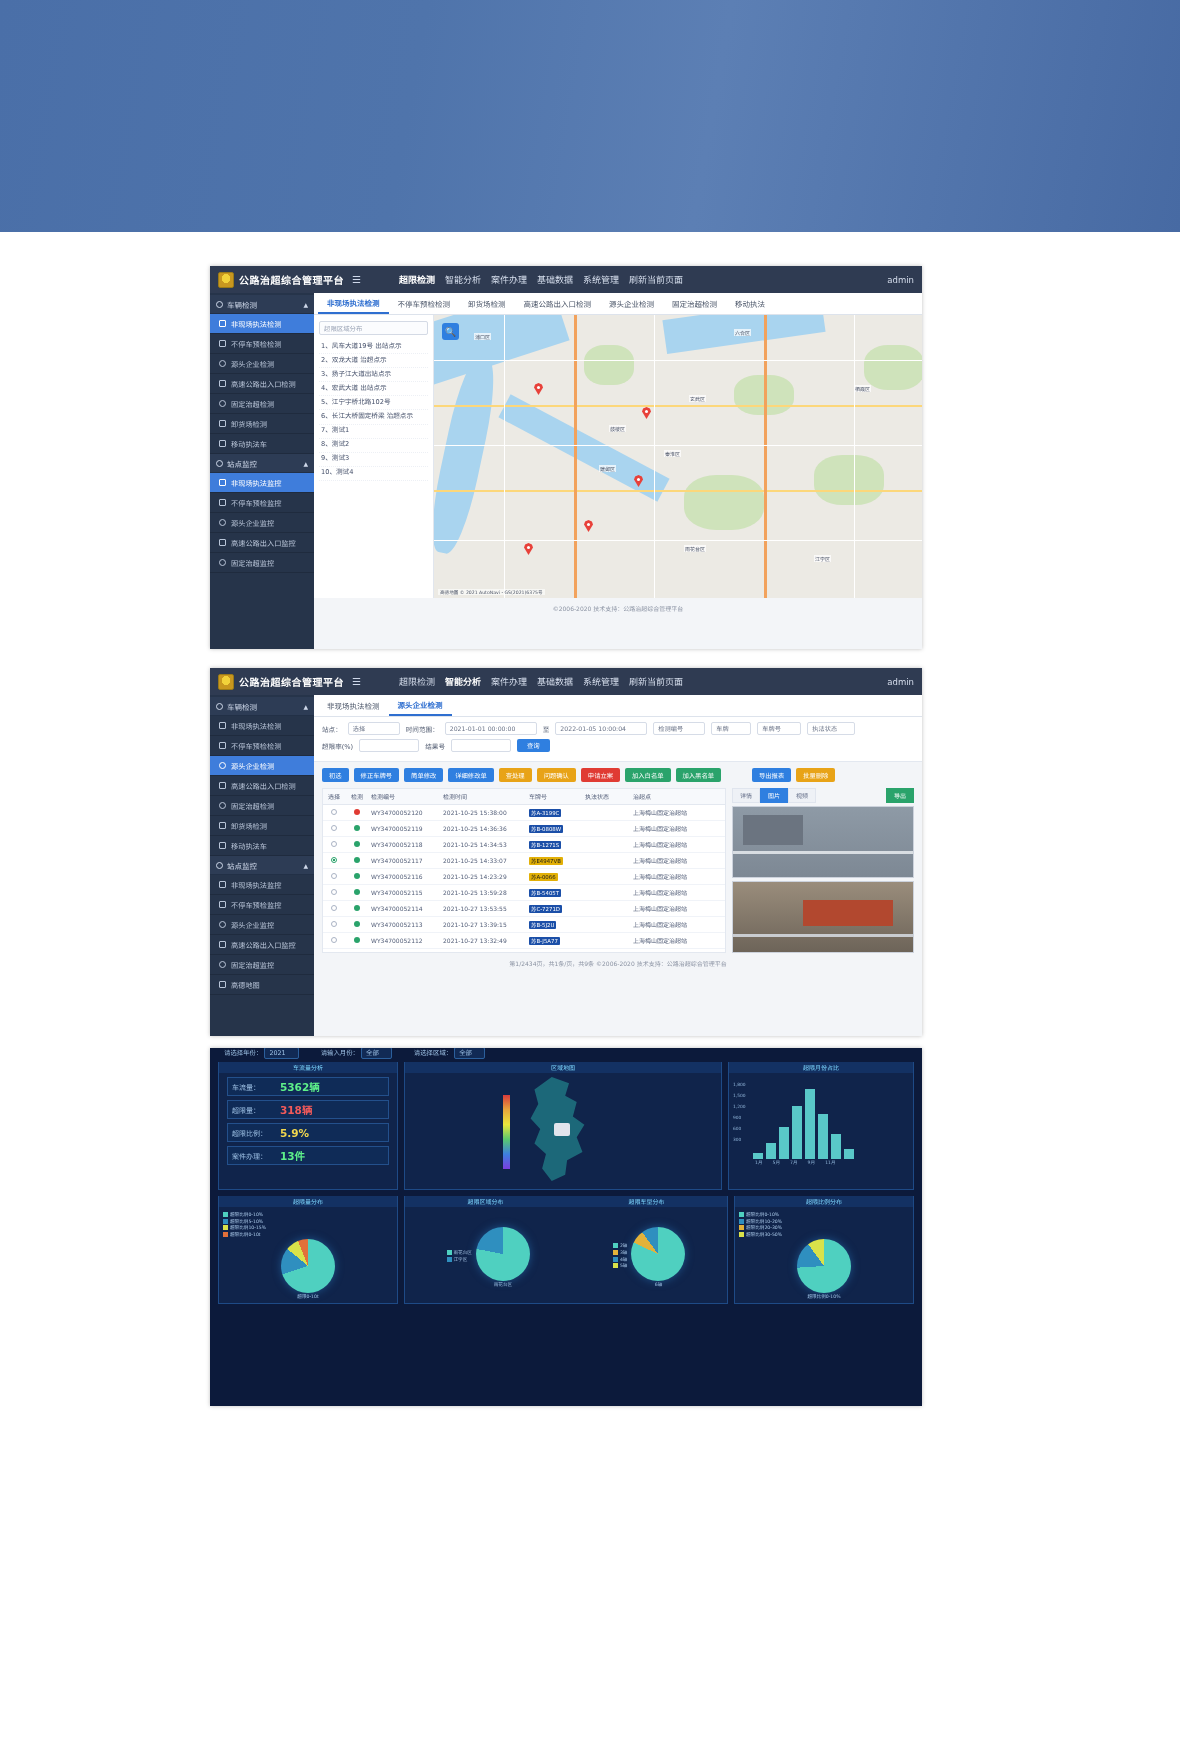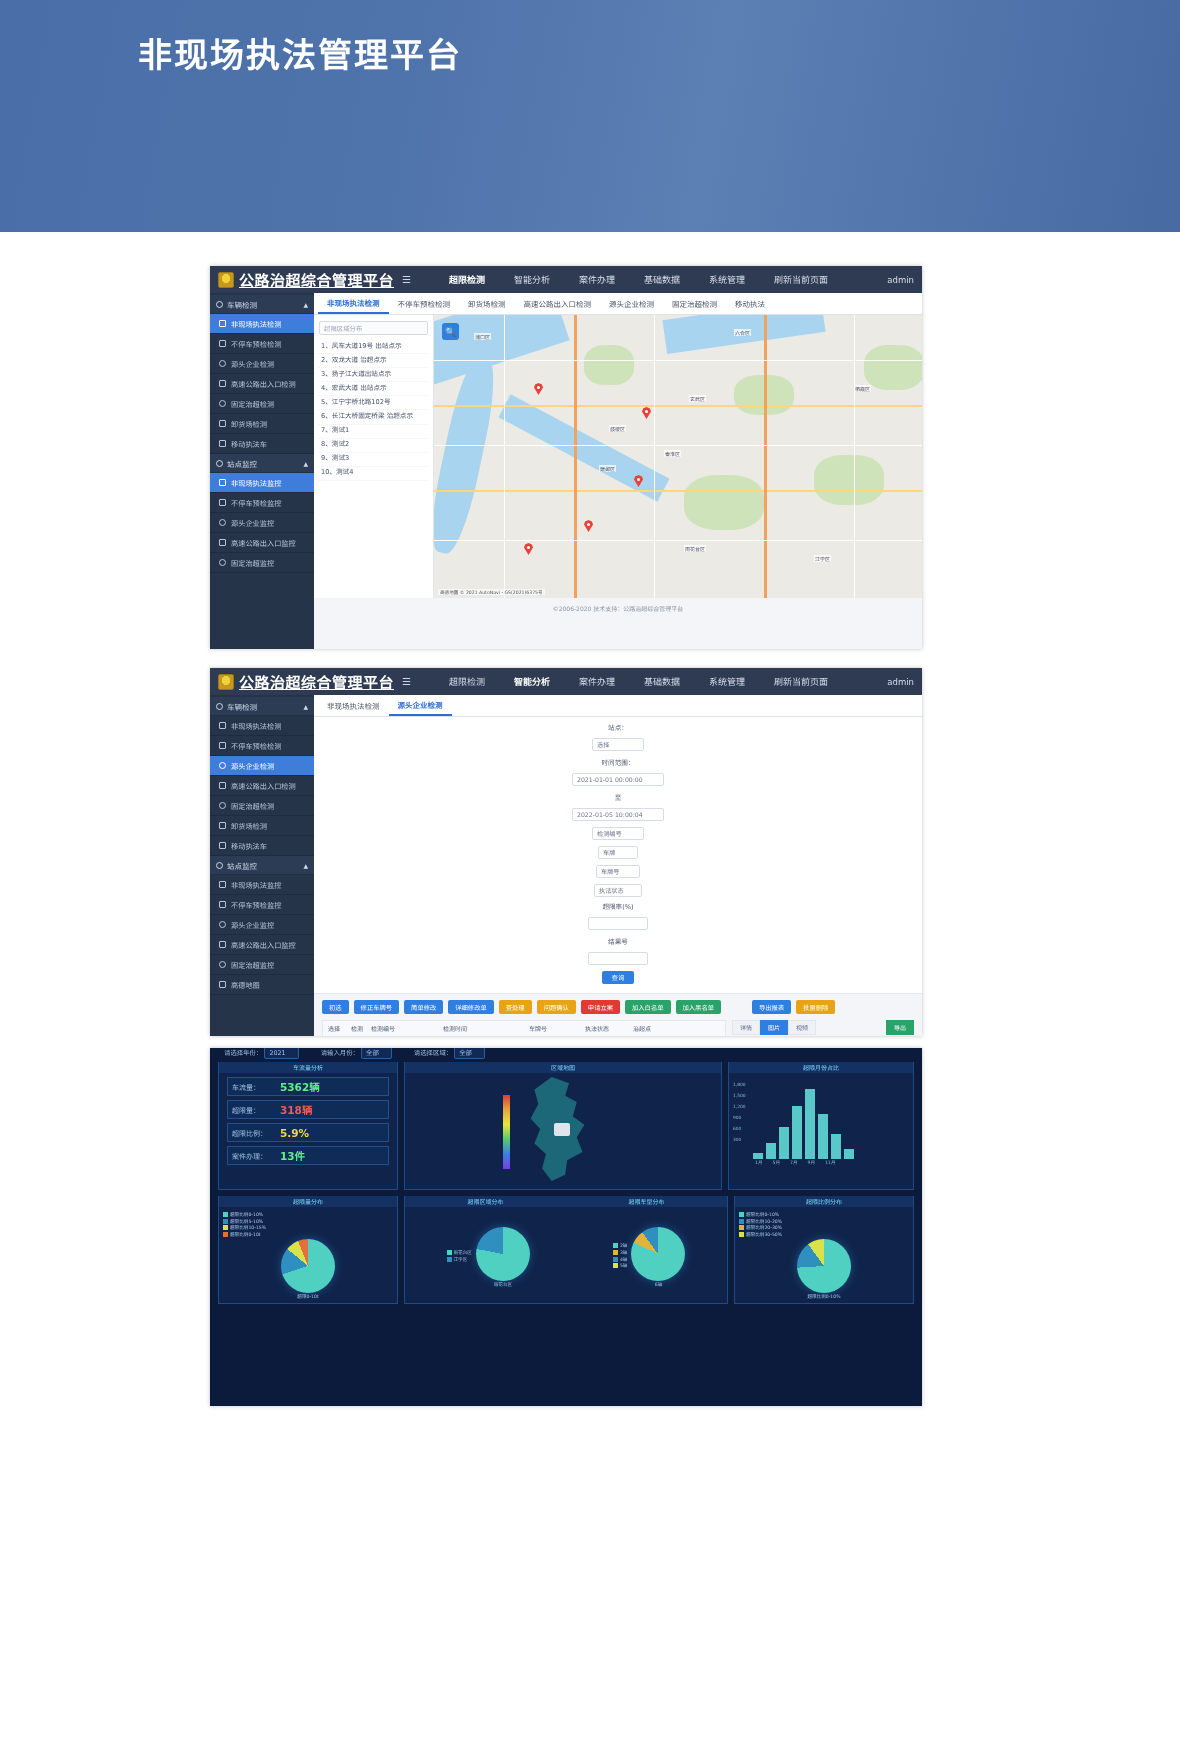--- a/index.html
+++ b/index.html
@@ -45,23 +45,23 @@
   
   .appbar {
     height:27px; background:#2f3b52; display:flex; align-items:center;
     padding:0 8px; color:#e8eefb; font-size:9px;
   }
   .brandicon{
     width:16px;height:16px;border-radius:2px;
     background:radial-gradient(circle at 50% 40%, #f2d23a 0 40%, #c8971f 41% 100%);
     border:1px solid #9a7a18; margin-right:5px; flex:0 0 auto;
   }
-  .brandtext{ font-size:15px; font-weight:bold; color:#ffffff; letter-spacing:.5px;text-decoration:underline;}
+  .brandtext{ font-size:10px; font-weight:bold; color:#ffffff; letter-spacing:.5px;}
   .hamb{ margin-left:8px; font-size:10px; color:#cfd8ea;}
-  .topmenu{ display:flex; gap:29px; margin-left:38px; }
+  .topmenu{ display:flex; gap:10px; margin-left:38px; }
   .topmenu span{ font-size:9px; color:#d7dfee; white-space:nowrap;}
   .topmenu span.active{ color:#ffffff; font-weight:bold;}
   .appbar .user{ margin-left:auto; font-size:8.5px; color:#d7dfee; }
 
   
   .body-row{ display:flex; height:calc(100% - 27px); }
   .sidebar{ width:104px; background:#26344a; flex:0 0 auto; padding-top:2px;}
   .sb-group{
     display:flex;align-items:center;gap:4px;
     height:19px; padding:0 6px; font-size:7.5px; color:#cfd9ea;
@@ -127,21 +127,21 @@
   .mapcredit{
     position:absolute; left:4px; bottom:3px; font-size:4.6px; color:#50586a;
     background:rgba(255,255,255,.6); padding:0 2px;
   }
   .footnote{
     text-align:center; font-size:6px; color:#8b93a3; padding:6px 0; background:#f3f5f8;
   }
 
   
   .filterbar{ background:#fff; padding:5px 8px; border-bottom:1px solid #e3e8f0;}
-  .frow{ display:flex; align-items:center; gap:6px; margin-bottom:4px; font-size:6.6px; color:#515b70;flex-direction:column;}
+  .frow{ display:flex; align-items:center; gap:6px; margin-bottom:4px; font-size:6.6px; color:#515b70;}
   .fld{ border:1px solid #d6dce7; background:#fff; height:13px; border-radius:2px;
         display:flex;align-items:center;padding:0 4px; font-size:6.2px; color:#6b7488; }
   .btn-sm{ background:#2f7fe0;color:#fff;border-radius:2px;height:13px;padding:0 10px;
            display:flex;align-items:center;font-size:6.4px;}
   .actionbar{ display:flex; flex-wrap:wrap; gap:5px; padding:6px 8px; background:#f3f5f8;}
   .abtn{ height:14px; border-radius:2px; color:#fff; font-size:6.3px;
          display:flex;align-items:center;justify-content:center; padding:0 7px; white-space:nowrap;}
   .tablearea{ display:flex; gap:6px; padding:0 8px;}
   .tbl{ flex:1; background:#fff; border:1px solid #e3e8f0; font-size:6px;}
   .tbl .th{ display:flex; background:#f7f9fc; border-bottom:1px solid #e3e8f0; color:#6a7governed;}
@@ -210,21 +210,20 @@
   .pie.p3{ background:conic-gradient(#4fd0c0 0 82%, #e2b23a 82% 90%, #2f8fbf 90% 100%);}
   .pie.p4{ background:conic-gradient(#4fd0c0 0 74%, #2f8fbf 74% 90%, #d9e24a 90% 100%);}
   .legend{ font-size:4.6px; color:#a9c8e8; line-height:1.45;}
   .legend span.sw{ display:inline-block;width:5px;height:5px;margin-right:2px;vertical-align:-1px;}
   .pielabel{ font-size:4.6px; color:#9fc3e6;}
 </style>
 </head>
 <body>
 
 <div class="hero">
-  <h1>非现场执法管理平台</h1>
 </div>
 
 <div class="shot" id="shot1">
   <div class="appbar">
     <span class="brandicon"></span>
     <span class="brandtext">公路治超综合管理平台</span>
     <span class="hamb">☰</span>
     <span class="topmenu">
       <span class="active">超限检测</span>
       <span>智能分析</span>

